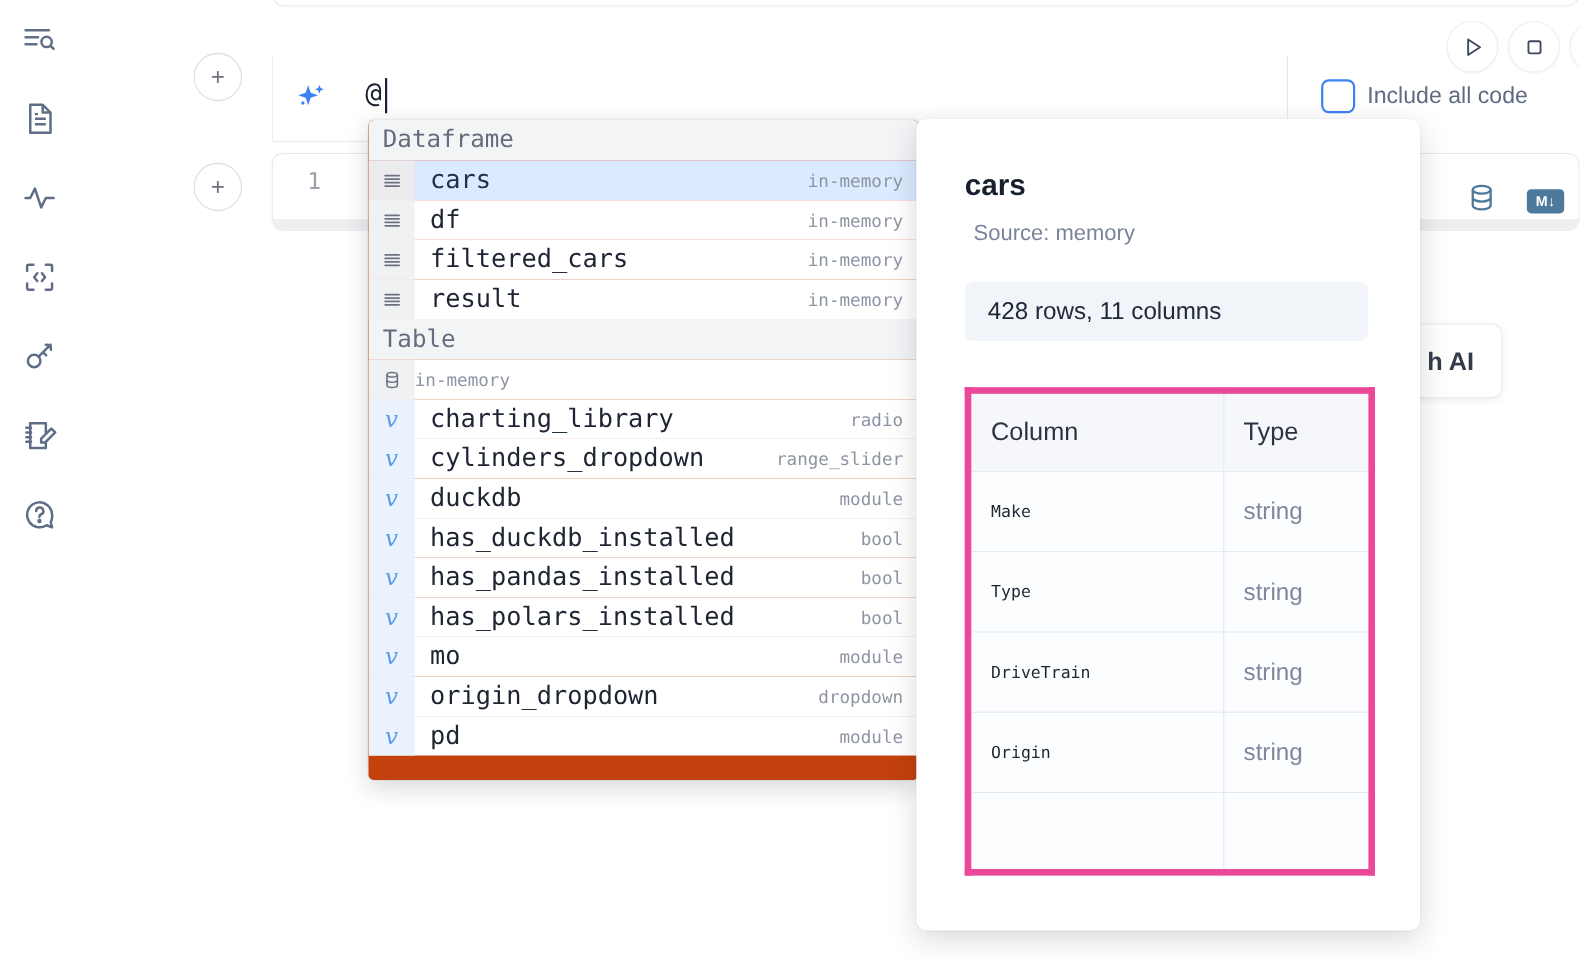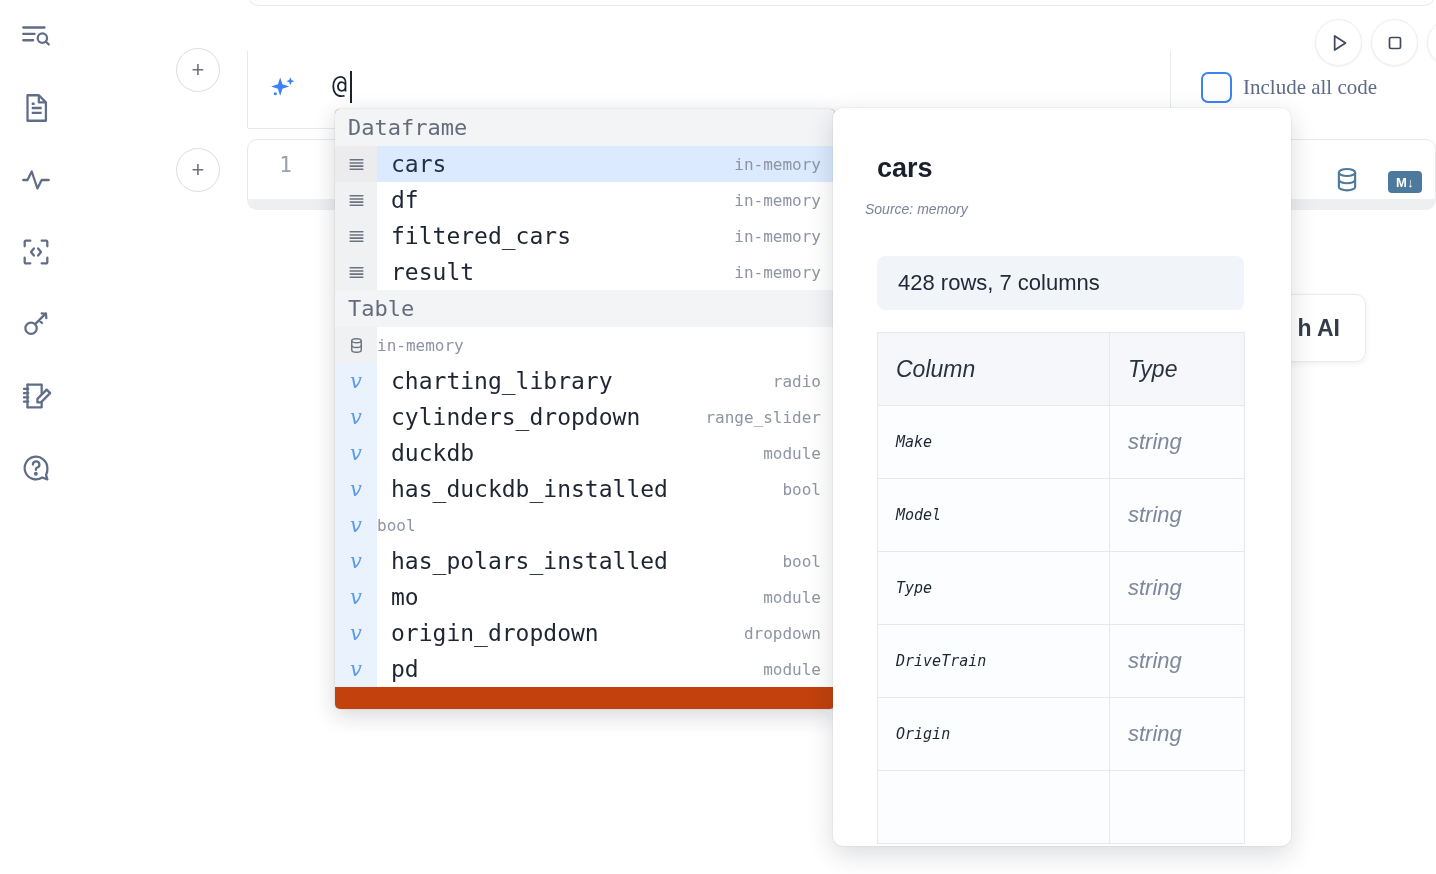--- a/index.html
+++ b/index.html
@@ -59,21 +59,21 @@
     position:absolute; top:19px; width:47px; height:47px; border-radius:50%;
     background:#ffffff; border:1px solid #eceef1;
     display:flex; align-items:center; justify-content:center; color:#3f4a5e;
     box-shadow:0 1px 2px rgba(20,25,40,.05);
   }
   .rbtn.r1{ left:1315px; }
   .rbtn.r2{ left:1371px; }
   .rbtn.r3{ left:1427px; }
 
   .inc-row{
-    position:absolute; left:1201px; top:72px; display:flex; align-items:center; gap:11px;font-family:Liberation Serif, serif;
+    position:absolute; left:1201px; top:72px; display:flex; align-items:center; gap:11px;
   }
   .inc-box{
     width:31px; height:31px; border:2px solid #3b82f6; border-radius:7px; background:#fff;
   }
   .inc-label{ font-size:21px; color:#5e6b82; }
 
   
   .code-cell{
     position:absolute; left:247px; top:139px; width:1189px; height:62px;
     background:#ffffff; border:1px solid #e7e9ec; border-radius:10px 10px 0 0;
@@ -148,30 +148,30 @@
   .docs{
     position:absolute; left:833px; top:108px; width:458px; height:738px;
     background:#ffffff; border-radius:10px;
     box-shadow:0 8px 26px rgba(24,30,45,.16), 0 0 0 1px rgba(30,40,60,.04);
     overflow:hidden;
   }
   .docs-title{
     position:absolute; left:44px; top:45px; font-size:27px; font-weight:700; color:#18202e;
   }
   .docs-source{
-    position:absolute; left:32px; top:93px; font-size:14px; color:#79839a;font-style:italic;
+    position:absolute; left:52px; top:93px; font-size:20px; color:#79839a;
   }
   .docs-pill{
     position:absolute; left:44px; top:148px; width:367px; height:54px;
     background:#f1f4f8; border-radius:8px; display:flex; align-items:center;
     padding-left:21px; font-size:22px; color:#20293a;
   }
   .docs-table{
-    position:absolute; left:44px; top:224px; width:367px;
-    border:1px solid #ec4899; border-collapse:collapse; table-layout:fixed;font-style:italic;
+    position:absolute; left:44px; top:244px; width:367px;
+    border:6px solid #ec4899; border-collapse:collapse; table-layout:fixed;
   }
   .docs-table th, .docs-table td{
     border:1px solid #e4e9f0; height:73px; padding:0 18px; text-align:left; vertical-align:middle;
   }
   .docs-table th{ background:#f5f7fa; font-size:23px; font-weight:400; color:#2a3341; }
   .docs-table td.c-col{
     font-family:"DejaVu Sans Mono","Liberation Mono",monospace;
     font-size:15px; color:#1d2532; background:#fcfdfe;
   }
   .docs-table td.c-type{ font-size:22px; color:#7d889c; background:#fcfdfe; }
@@ -345,20 +345,21 @@
           <div class="ac-name">duckdb</div>
           <div class="ac-type">module</div>
         </div>
         <div class="ac-row vrow">
           <div class="ac-gutter">v</div>
           <div class="ac-name">has_duckdb_installed</div>
           <div class="ac-type">bool</div>
         </div>
         <div class="ac-row vrow">
           <div class="ac-gutter">v</div>
+          <div class="ac-name">has_pandas_installed</div>
           <div class="ac-type">bool</div>
         </div>
         <div class="ac-row vrow">
           <div class="ac-gutter">v</div>
           <div class="ac-name">has_polars_installed</div>
           <div class="ac-type">bool</div>
         </div>
         <div class="ac-row vrow">
           <div class="ac-gutter">v</div>
           <div class="ac-name">mo</div>
@@ -373,42 +374,38 @@
           <div class="ac-gutter">v</div>
           <div class="ac-name">pd</div>
           <div class="ac-type">module</div>
         </div>
       </div>
   </div>
 
   <div class="docs">
     <div class="docs-title">cars</div>
     <div class="docs-source">Source: memory</div>
-    <div class="docs-pill">428 rows, 7 columns</div>
+    <div class="docs-pill">428 rows, 11 columns</div>
     <table class="docs-table">
       <colgroup>
           <col class="col1">
           <col class="col2">
         </colgroup>
       <thead>
           <tr>
         <th>Column</th>
         <th>Type</th>
       </tr>
         </thead>
       <tbody id="docs-body">
           <tr>
             <td class="c-col">Make</td>
             <td class="c-type">string</td>
           </tr>
           <tr>
-            <td class="c-col">Model</td>
-            <td class="c-type">string</td>
-          </tr>
-          <tr>
             <td class="c-col">Type</td>
             <td class="c-type">string</td>
           </tr>
           <tr>
             <td class="c-col">DriveTrain</td>
             <td class="c-type">string</td>
           </tr>
           <tr>
             <td class="c-col">Origin</td>
             <td class="c-type">string</td>

